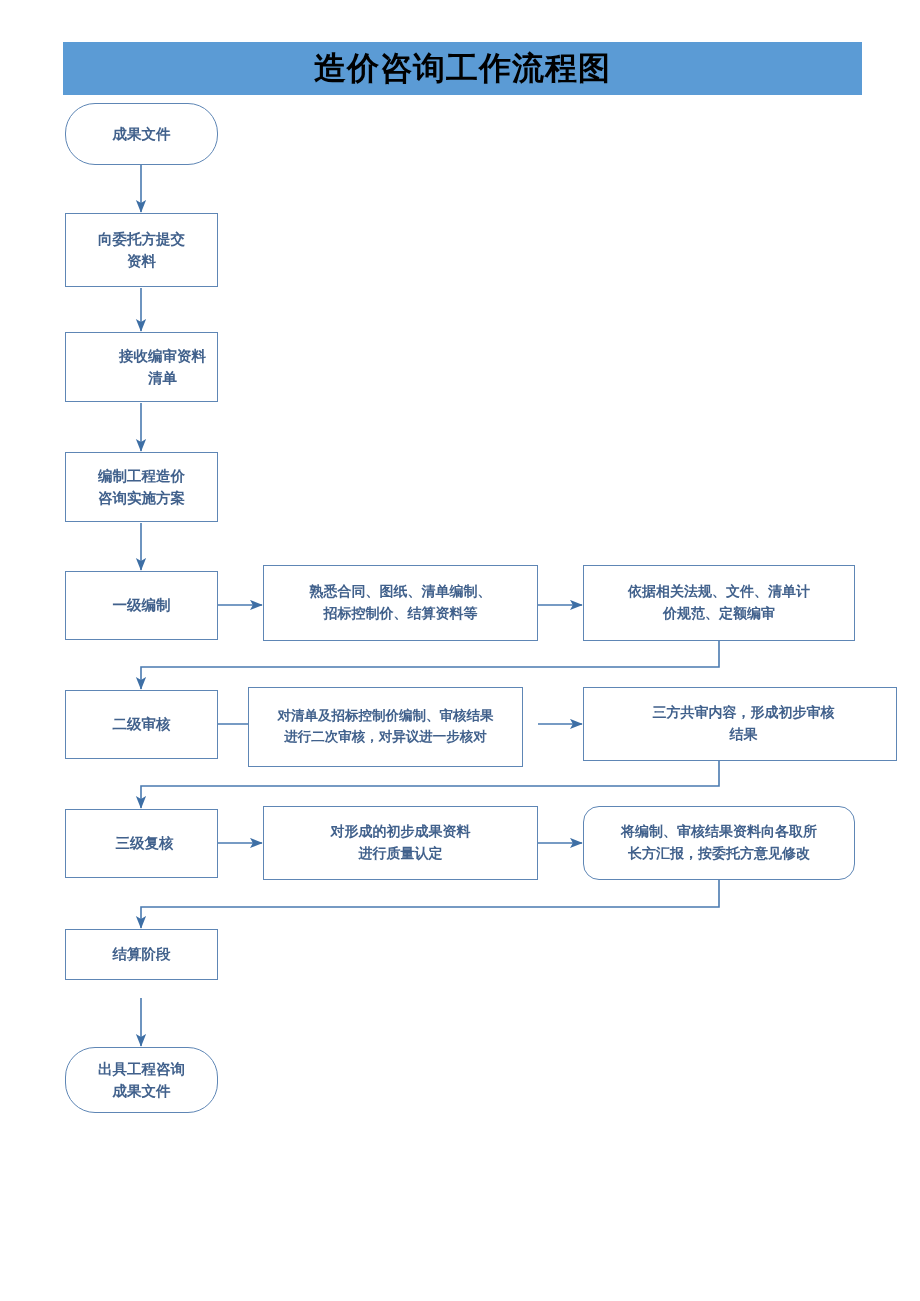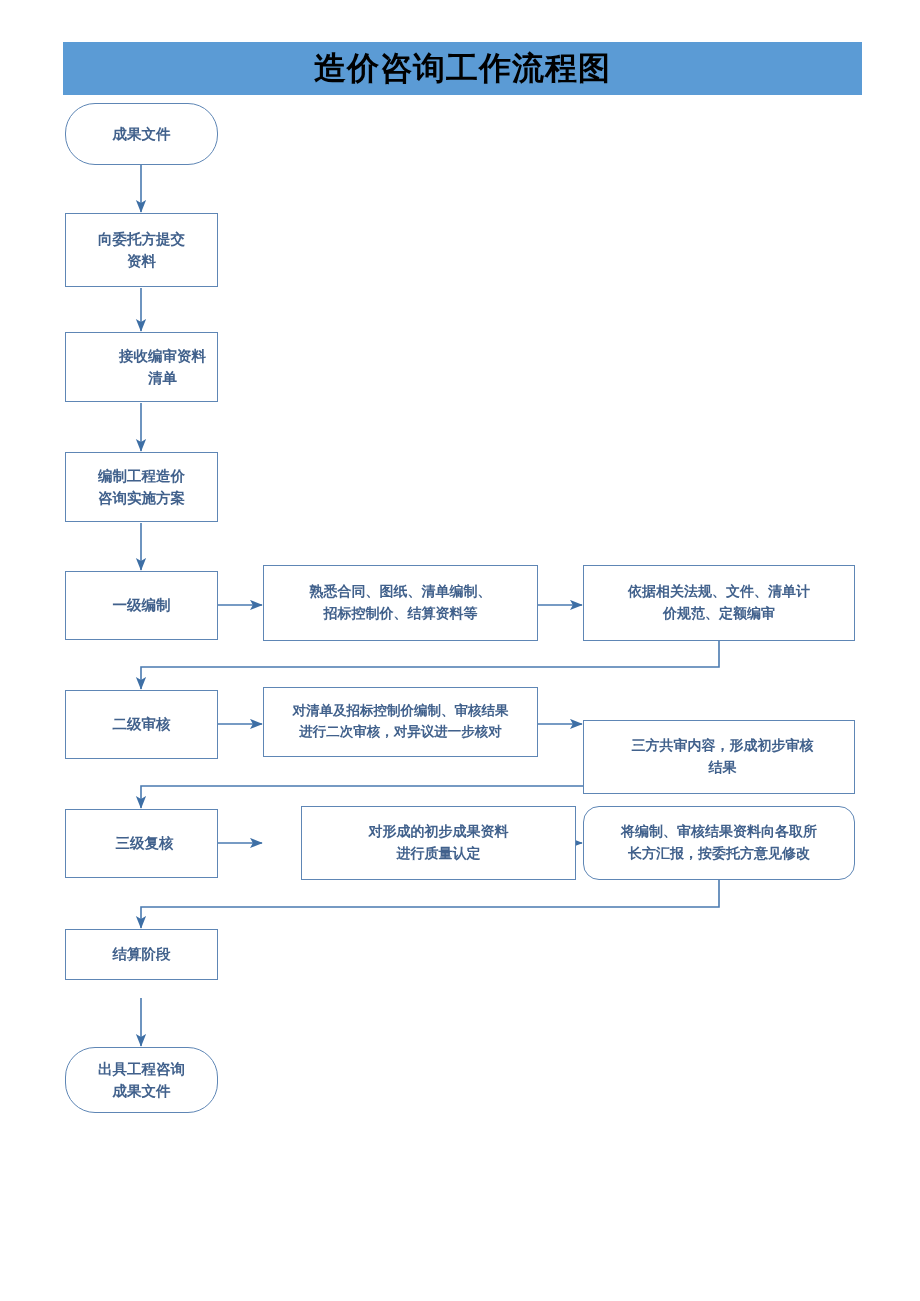--- a/index.html
+++ b/index.html
@@ -138,35 +138,35 @@
 
   <div class="node wide" style="left:583px; top:565px; width:272px; height:76px;">
     <span class="label">依据相关法规、文件、清单计
 价规范、定额编审</span>
   </div>
 
   <div class="node" style="left:65px; top:690px; width:153px; height:69px;">
     <span class="label">二级审核</span>
   </div>
 
-  <div class="node wide" style="left:263px; top:687px; width:275px; height:70px;">
+  <div class="node wide" style="left:248px; top:687px; width:275px; height:80px;">
     <span class="label" style="font-size:13.5px;">对清单及招标控制价编制、审核结果
 进行二次审核，对异议进一步核对</span>
   </div>
 
-  <div class="node wide" style="left:583px; top:720px; width:272px; height:74px;padding-left:13px;">
+  <div class="node wide" style="left:583px; top:687px; width:314px; height:74px;padding-left:13px;">
     <span class="label">三方共审内容，形成初步审核
 结果</span>
   </div>
 
   <div class="node" style="left:65px; top:809px; width:153px; height:69px;padding-left:12px;">
     <span class="label">三级复核</span>
   </div>
 
-  <div class="node wide" style="left:263px; top:806px; width:275px; height:74px;margin-left:38px;">
+  <div class="node wide" style="left:263px; top:806px; width:275px; height:74px;">
     <span class="label">对形成的初步成果资料
 进行质量认定</span>
   </div>
 
   <div class="node wide" style="left:583px; top:806px; width:272px; height:74px;border-radius:16px;">
     <span class="label">将编制、审核结果资料向各取所
 长方汇报，按委托方意见修改</span>
   </div>
 
   <div class="node" style="left:65px; top:929px; width:153px; height:51px;">

